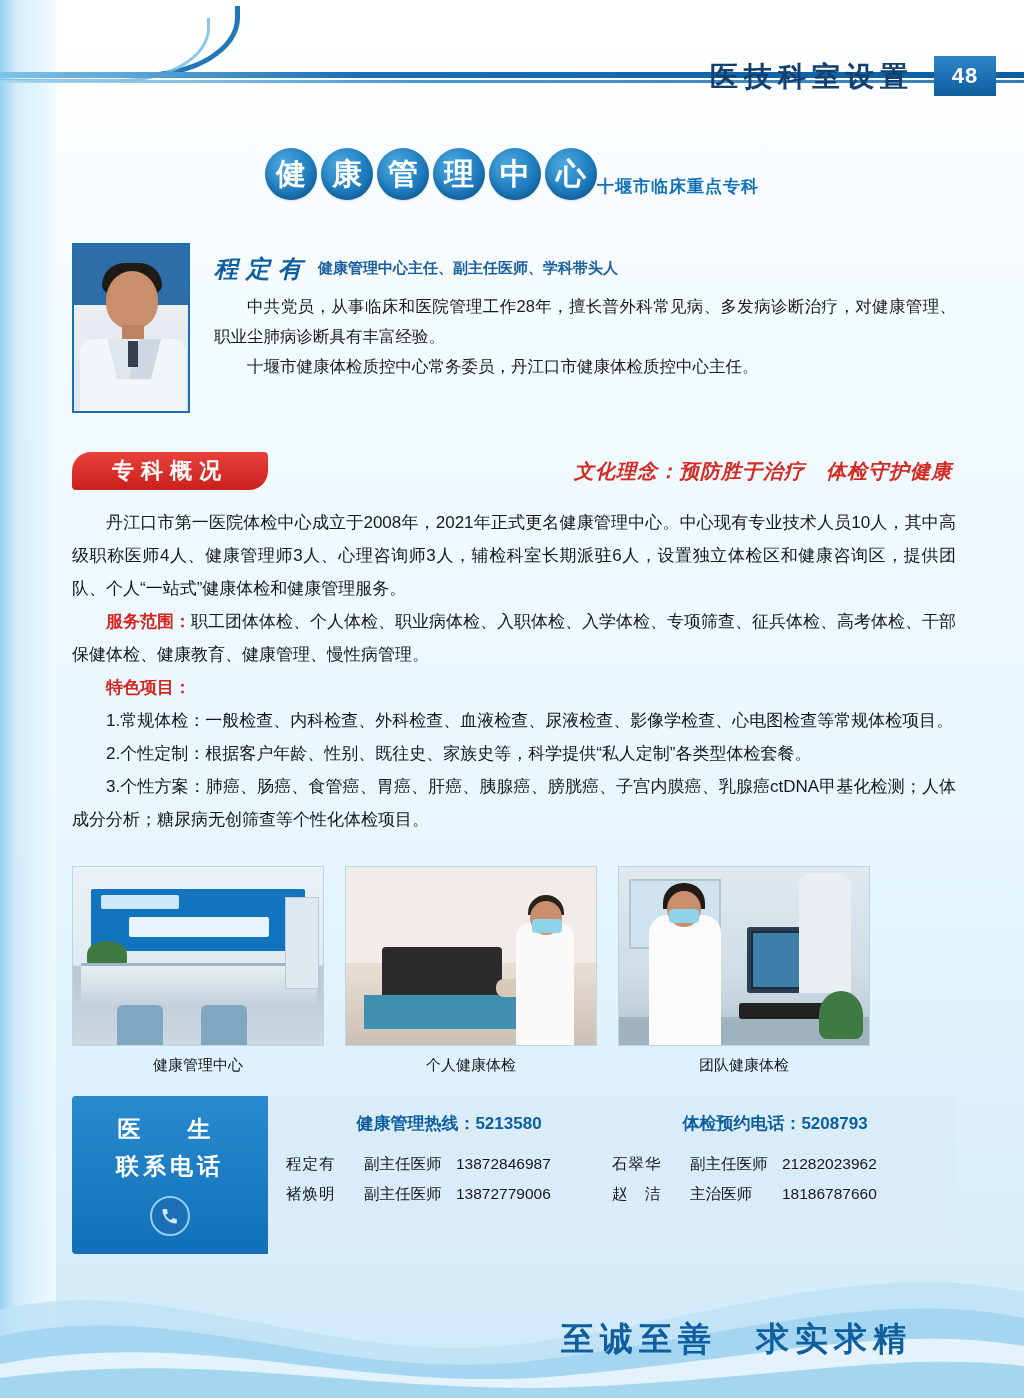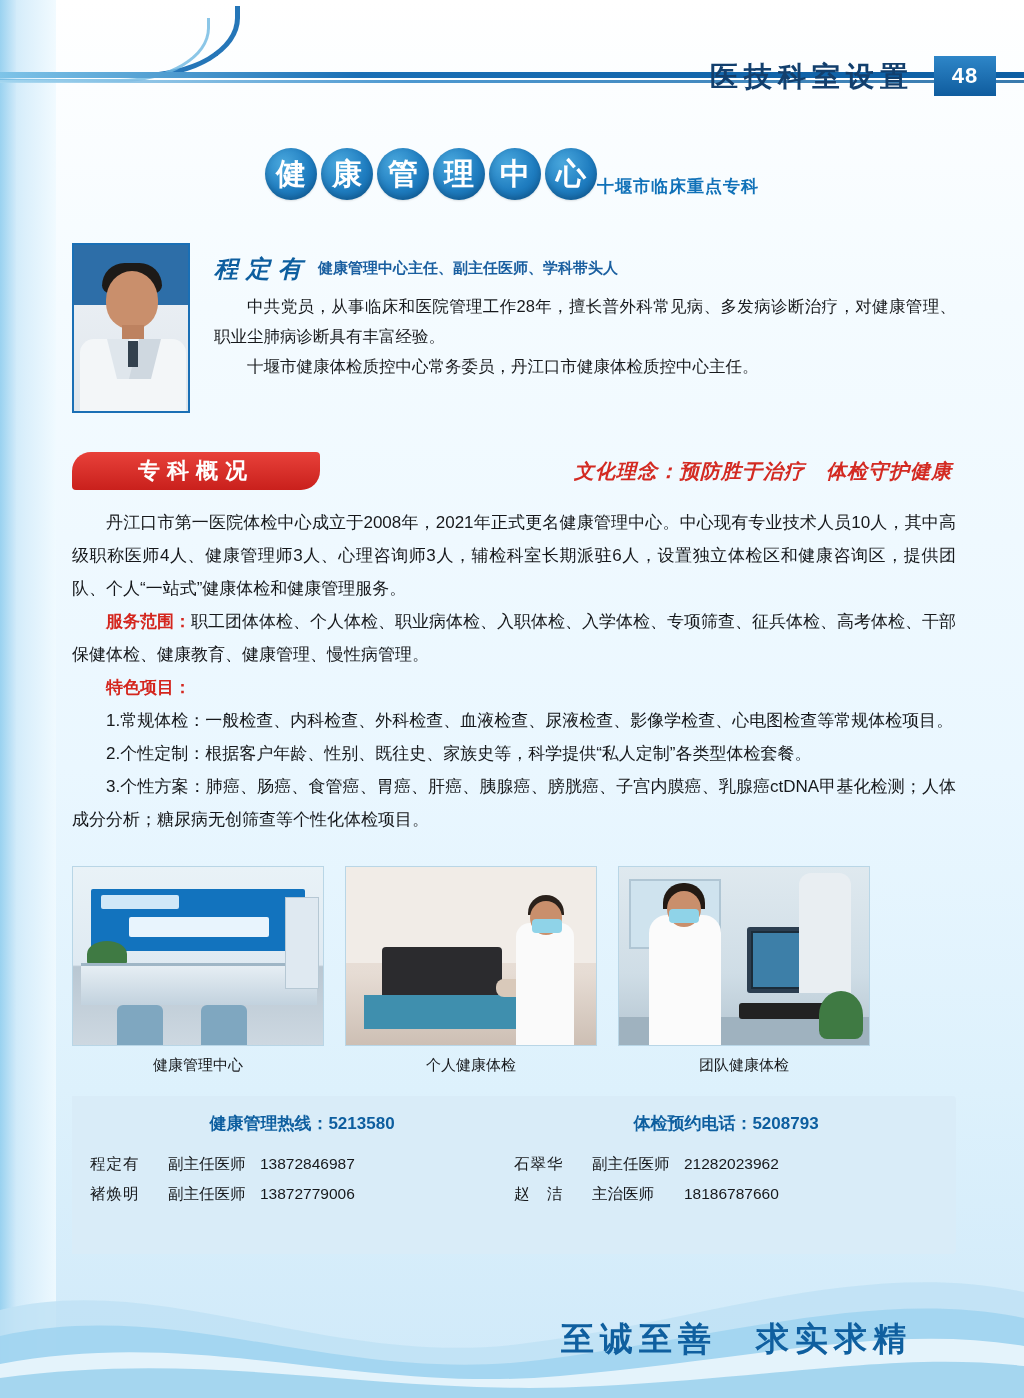--- a/index.html
+++ b/index.html
@@ -143,21 +143,21 @@
     position: absolute; left: 142px; width: 742px;
     font-size: 16.5px; color: #17191c; line-height: 30px;
     text-align: justify;
   }
   .doc-para.p1 { top: 48px; text-indent: 33px; }
   .doc-para.p2 { top: 108px; text-indent: 33px; }
 
   
   .sec-banner {
     position: absolute; left: 72px; top: 452px;
-    width: 248px; height: 38px;
+    width: 196px; height: 38px;
     background: linear-gradient(180deg,#e8413a,#c9201c);
     border-radius: 19px 4px 19px 4px;
     color: #fff; font-size: 22px; font-weight: bold;
     letter-spacing: 7px;
     display: flex; align-items: center; justify-content: center;
     font-family: "DejaVu Sans", sans-serif;
   }
   .culture {
     position: absolute; right: 72px; top: 458px;
     font-size: 20px; font-weight: bold; color: #d32a22;
@@ -370,20 +370,29 @@
         <div class="p3head"></div>
         <div class="p3mask"></div>
         <div class="p3person2"></div>
         <div class="p3plant"></div>
       </div>
       <div class="photo-cap">团队健康体检</div>
     </div>
   </div>
 
   <div class="contact">
+    <div class="contact-left">
+      <div class="cl-l1">医　生</div>
+      <div class="cl-l2">联系电话</div>
+      <div class="cl-icon">
+        <svg width="20" height="20" viewBox="0 0 24 24" aria-hidden="true">
+          <path d="M6.6 10.8c1.3 2.6 3.5 4.8 6.1 6.1l2-2c.3-.3.7-.4 1-.2 1.1.4 2.3.6 3.5.6.6 0 1 .4 1 1V20c0 .6-.4 1-1 1C10.4 21 3 13.6 3 4.5c0-.6.4-1 1-1h3.7c.6 0 1 .4 1 1 0 1.2.2 2.4.6 3.5.1.4 0 .8-.2 1l-2.5 1.8z" fill="#cfeaff"></path>
+        </svg>
+      </div>
+    </div>
     <div class="contact-right">
       <div class="hotline-row">
         <span>健康管理热线：5213580</span>
         <span>体检预约电话：5208793</span>
       </div>
       <div class="cols">
         <div class="col">
           <div class="crow">
             <span class="nm">程定有</span>
             <span class="ti">副主任医师</span>

